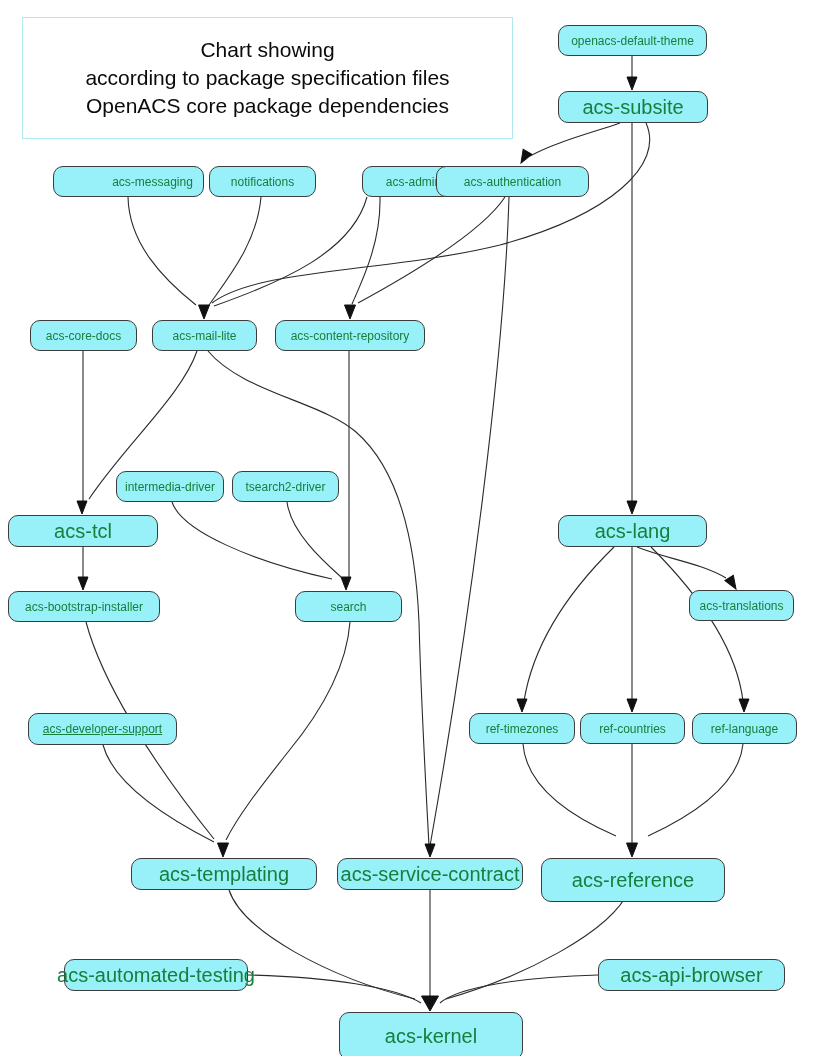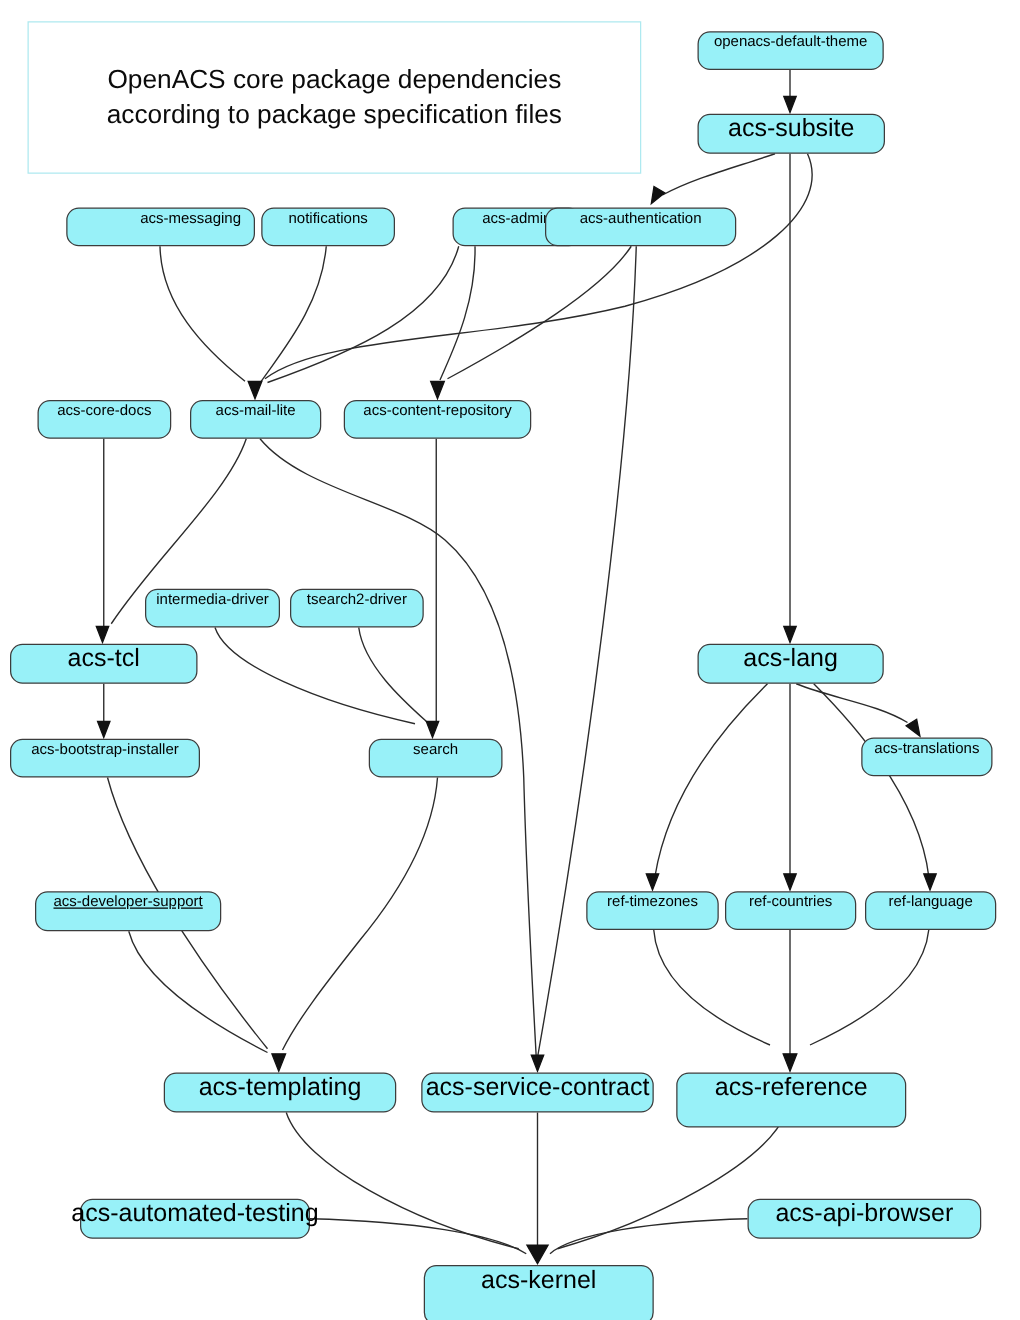--- a/index.html
+++ b/index.html
@@ -18,23 +18,23 @@
     text-align:center;
     background:#ffffff;
     color:#0b0b0b;
     font-size:21px;
     line-height:1.32;
   }
   .edges{position:absolute;left:0;top:0;}
   .node{
     position:absolute;
     box-sizing:border-box;
-    display:flex;justify-content:center;
+    display:flex;align-items:center;justify-content:center;
     border-radius:10px;
-    color:#000000;
+    color:#15803d;
     white-space:nowrap;
   }
   .node.small{font-size:12px;}
   .node.large{font-size:20px;}
 </style>
 </head>
 <body>
 
 <div class="canvas">
 
@@ -83,22 +83,23 @@
       <polygon points="0,0 -5,-13 5,-13" transform="translate(522,712) rotate(0)" fill="#111111" stroke="#111111"></polygon>
       <polygon points="0,0 -5,-13 5,-13" transform="translate(632,712) rotate(0)" fill="#111111" stroke="#111111"></polygon>
       <polygon points="0,0 -5,-13 5,-13" transform="translate(744,712) rotate(0)" fill="#111111" stroke="#111111"></polygon>
       <polygon points="0,0 -5.5,-14 5.5,-14" transform="translate(632,857) rotate(0)" fill="#111111" stroke="#111111"></polygon>
       <polygon points="0,0 -5.5,-14 5.5,-14" transform="translate(223,857) rotate(0)" fill="#111111" stroke="#111111"></polygon>
       <polygon points="0,0 -5,-13 5,-13" transform="translate(430,857) rotate(0)" fill="#111111" stroke="#111111"></polygon>
       <polygon points="0,0 -8.5,-15 8.5,-15" transform="translate(430,1011) rotate(0)" fill="#111111" stroke="#111111"></polygon>
     </svg>
 
   <div class="title-box" id="title-box" style="left: 22px; top: 17px; width: 491px; height: 122px; border: 1px solid rgb(174, 233, 240);">
+    <div>Chart showing</div>
+    <div>according to package specification files</div>
     <div>OpenACS core package dependencies</div>
-    <div>according to package specification files</div>
   </div>
 
   <div id="nodes-layer">
       <div class="node small" style="left: 558px; top: 25px; width: 149px; height: 31px; background: rgb(152, 241, 248); border: 1px solid rgb(60, 60, 60);">
         <span>openacs-default-theme</span>
       </div>
       <div class="node large" style="left: 558px; top: 91px; width: 150px; height: 32px; background: rgb(152, 241, 248); border: 1px solid rgb(60, 60, 60);">
         <span>acs-subsite</span>
       </div>
       <div class="node small" style="left: 53px; top: 166px; width: 151px; height: 31px; background: rgb(152, 241, 248); border: 1px solid rgb(60, 60, 60); padding-left: 48px;">

